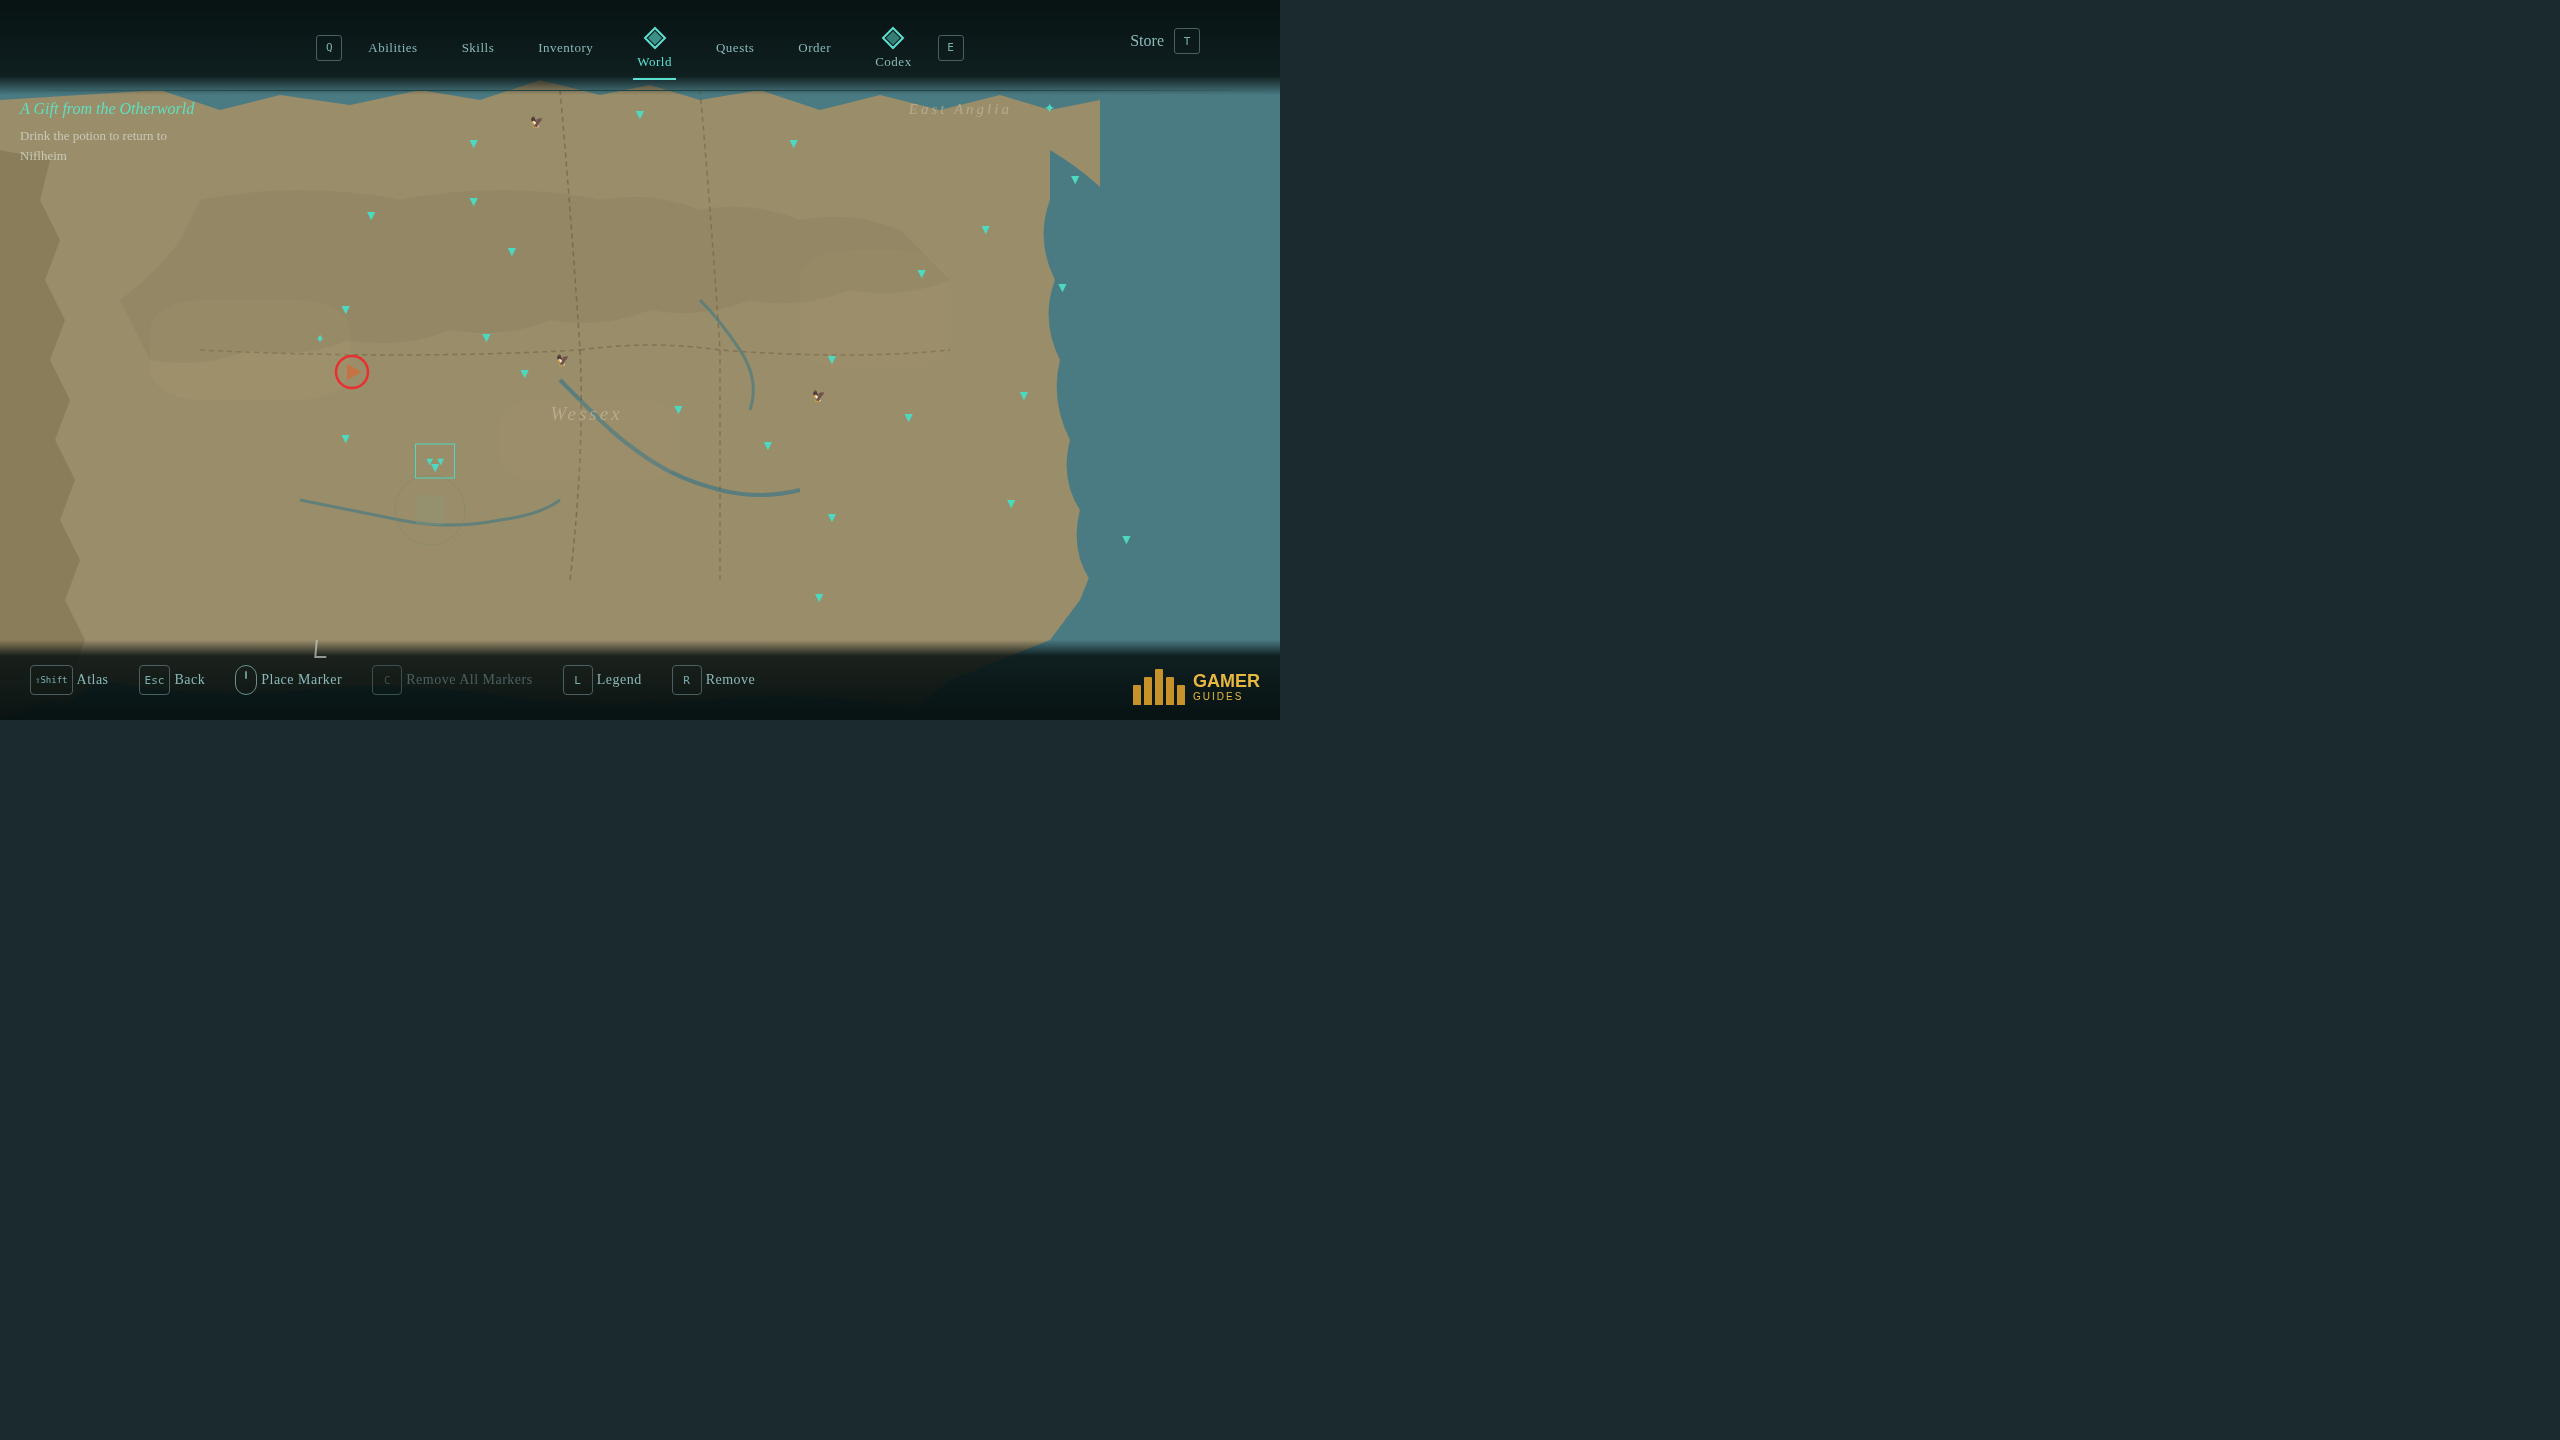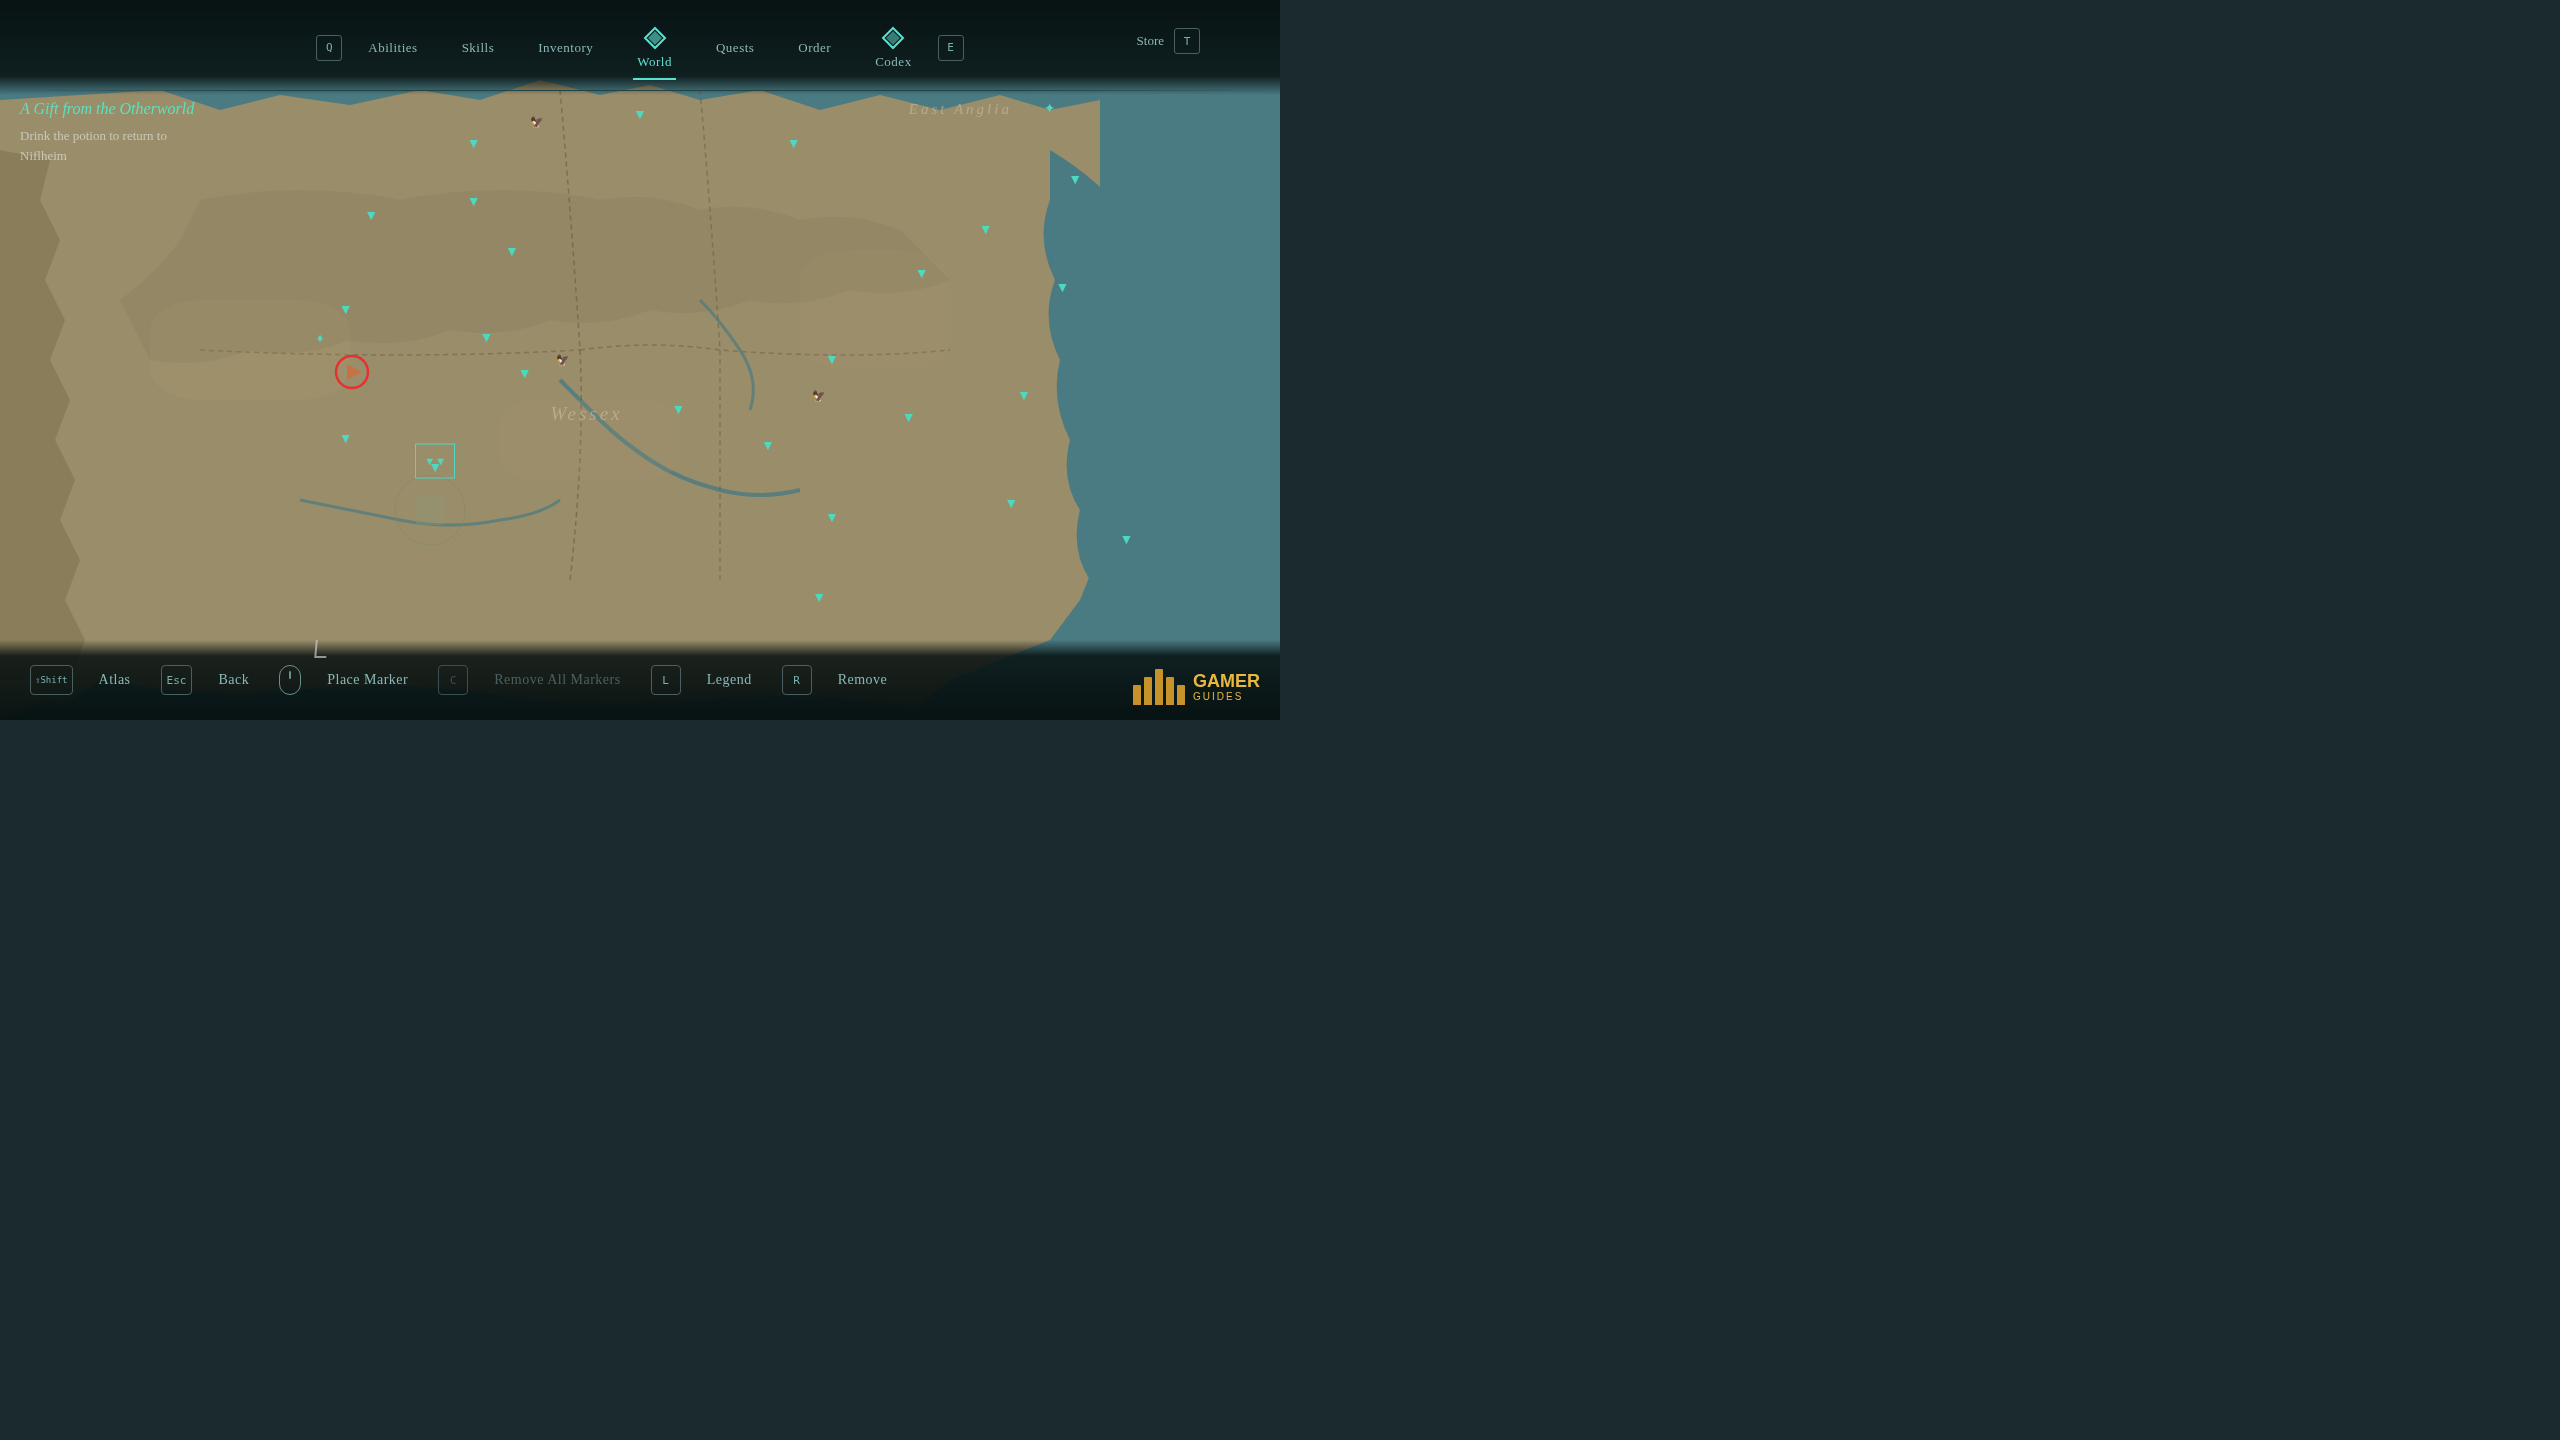--- a/index.html
+++ b/index.html
@@ -134,21 +134,21 @@
       display: flex;
       align-items: center;
       padding: 0 30px;
       gap: 30px;
       z-index: 100;
     }
 
     .bottom-action {
       display: flex;
       align-items: center;
-      gap: 26px;
+      gap: 4px;
       cursor: pointer;
     }
 
     .bottom-key {
       display: inline-flex;
       align-items: center;
       justify-content: center;
       min-width: 30px;
       height: 30px;
       border: 1.5px solid #4a6060;
@@ -242,21 +242,21 @@
       right: 80px;
       z-index: 100;
       display: flex;
       align-items: center;
       gap: 10px;
       cursor: pointer;
     }
 
     .store-label {
       color: #8ab8b8;
-      font-size: 13px;
+      font-size: 16px;
     }
 
     
     .map-marker {
       position: absolute;
       color: #4dd8c0;
       font-size: 14px;
       z-index: 30;
       transform: translate(-50%, -50%);
     }

